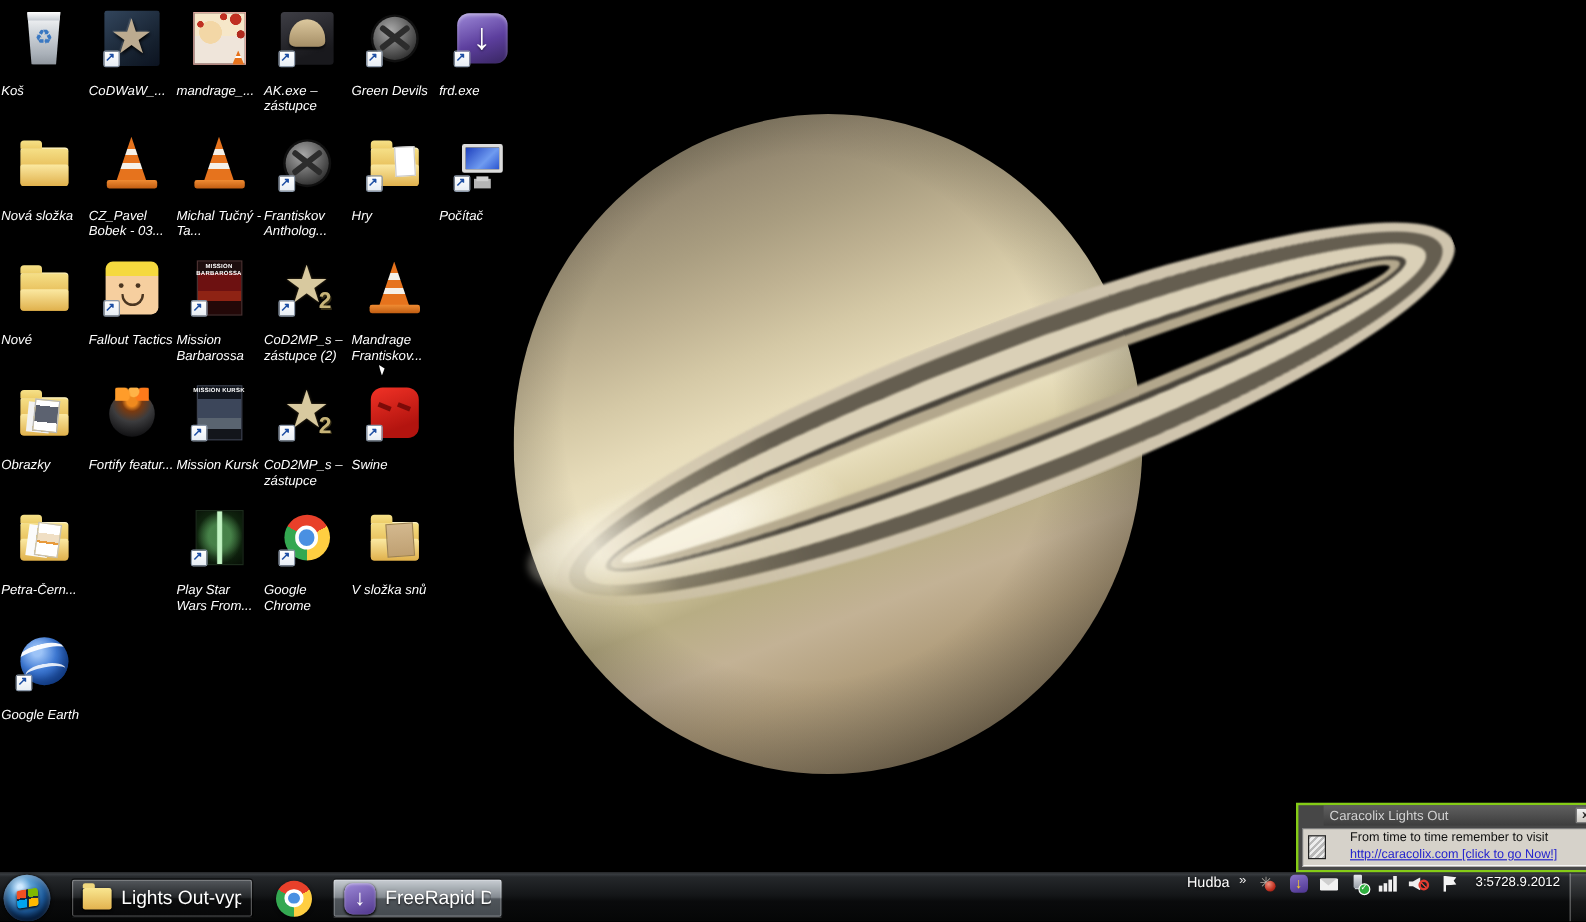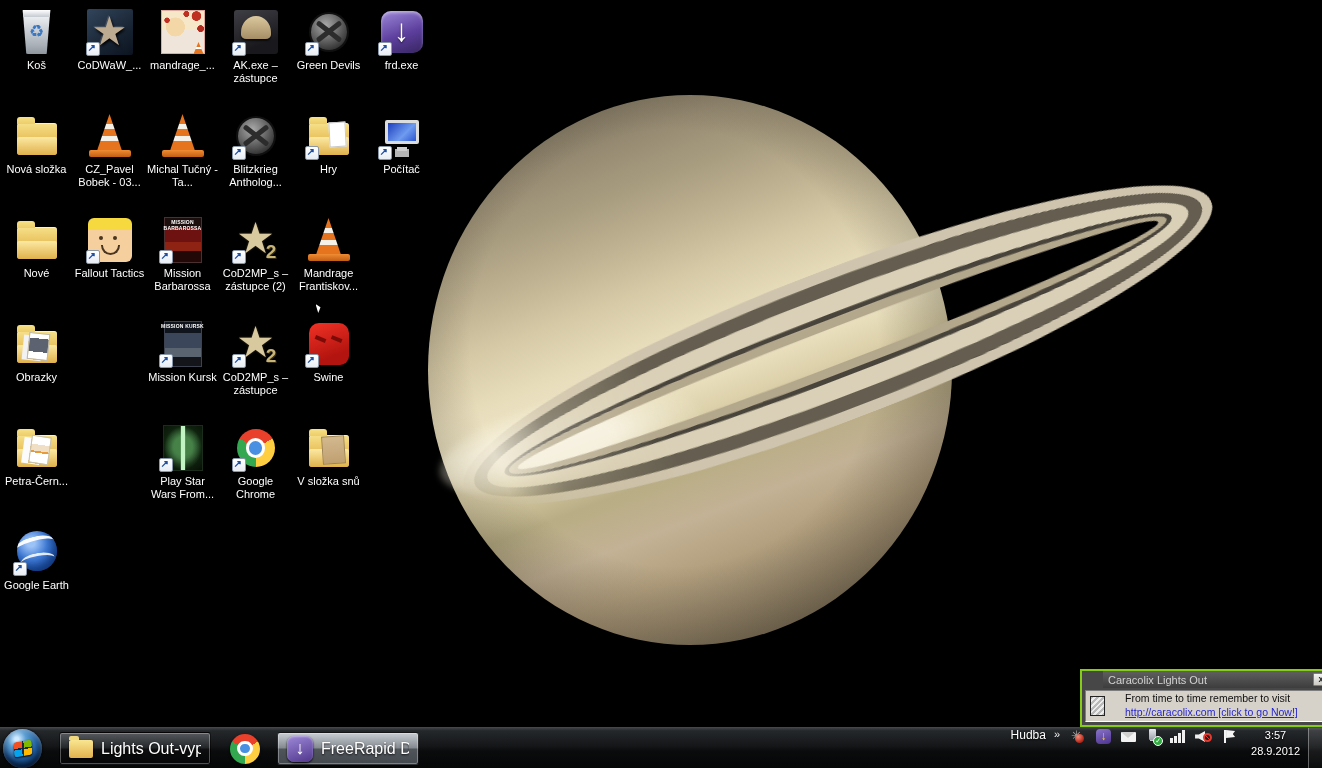--- a/index.html
+++ b/index.html
@@ -31,23 +31,23 @@
   .r5{left:48px;top:48px;width:704px;height:54px;border:9px solid #b3a78c;}
 
   
   .icons{position:absolute;left:0;top:4px;display:flex;z-index:10;}
   .icon-column{display:flex;flex-direction:column;width:73px;}
   .icon-cell{height:104px;box-sizing:border-box;padding-top:4px;cursor:default;}
   .ic{display:block;width:48px;height:48px;position:relative;margin:0 auto;
       filter:drop-shadow(1px 2px 2px rgba(0,0,0,.85));}
   .ic .art{position:absolute;inset:0;}
   .ic .x{position:absolute;display:block;font-style:normal;}
-  .lbl{margin-top:3px;color:#fff;font-size:11px;line-height:1.18;text-align:center;
+  .lbl{margin-top:14px;color:#fff;font-size:11px;line-height:1.18;
        text-shadow:0 1px 2px #000,1px 0 2px #000,0 0 3px #000;max-height:28px;overflow:hidden;
-       padding:0 1px;}
+       padding:0 1px;font-style:italic;}
   .art-text{position:absolute;top:3px;left:2px;right:2px;text-align:center;font-size:5px;
        font-weight:bold;color:#fff;line-height:1.25;letter-spacing:.2px;}
   .sc{position:absolute;left:0;bottom:0;width:14px;height:14px;box-sizing:border-box;
       background:linear-gradient(180deg,#fff,#e7edf4);border:1px solid #8a97a8;border-radius:2px;}
   .sc::before{content:"\2197";position:absolute;left:1px;top:-1px;font-size:10px;font-weight:bold;color:#1e4fa4;}
 
   
   .t-recycle-bin .art{left:9px;right:9px;top:2px;bottom:2px;border-radius:3px 3px 6px 6px;
       background:linear-gradient(180deg,#fdfdfd,#d2d7dc 38%,#a9b0b8 80%,#8f969e);
       clip-path:polygon(4% 0,96% 0,84% 100%,16% 100%);}
@@ -249,21 +249,21 @@
       background-size:3px 5px,3px 7px,3px 10px,3px 13px;background-repeat:no-repeat;
       background-position:0px calc(100% - 2px),4px calc(100% - 2px),8px calc(100% - 2px),12px calc(100% - 2px);}
   .volume-muted-icon::before{content:"";position:absolute;left:0;top:3px;width:10px;height:11px;background:#eee;
       clip-path:polygon(0 32%,38% 32%,100% 0,100% 100%,38% 68%,0 68%);}
   .volume-muted-icon::after{content:"";position:absolute;right:0;top:5px;width:9px;height:9px;box-sizing:border-box;
       border:2px solid #e03c31;border-radius:50%;
       background:linear-gradient(45deg,transparent 40%,#e03c31 43% 57%,transparent 60%);}
   .action-center-flag-icon::before{content:"";position:absolute;left:4px;top:2px;width:2px;height:13px;background:#f4f4f4;}
   .action-center-flag-icon::after{content:"";position:absolute;left:6px;top:2px;width:9px;height:8px;background:#f4f4f4;
       clip-path:polygon(0 0,100% 12%,75% 50%,100% 88%,0 100%);}
-  .clock{display:flex;flex-direction:column;align-items:center;justify-content:center;
+  .clock{display:flex;align-items:center;justify-content:center;
       margin:0 8px 16px 10px;color:#fff;font-size:11px;line-height:1.45;text-shadow:0 1px 2px #000;cursor:pointer;}
   .show-desktop{width:13px;height:41px;border-left:1px solid rgba(255,255,255,.35);cursor:pointer;
       background:linear-gradient(180deg,rgba(255,255,255,.12),rgba(255,255,255,.02));}
 </style>
 </head>
 <body>
 
 <div class="screen">
 
   <div class="wallpaper">
@@ -341,20 +341,27 @@
           <div class="lbl">CZ_Pavel Bobek - 03...</div>
         </div>
         <div class="icon-cell">
           <span class="ic t-fallout-boy">
             <span class="art"></span>
             <i class="x"></i>
             <span class="sc"></span>
           </span>
           <div class="lbl">Fallout Tactics</div>
         </div>
+        <div class="icon-cell">
+          <span class="ic t-fortify-sphere">
+            <span class="art"></span>
+            <i class="x"></i>
+          </span>
+          <div class="lbl">Fortify featur...</div>
+        </div>
       </div>
       <div class="icon-column">
         <div class="icon-cell">
           <span class="ic t-photo-thumbnail">
             <span class="art"></span>
             <i class="x"></i>
           </span>
           <div class="lbl">mandrage_...</div>
         </div>
         <div class="icon-cell">
@@ -399,21 +406,21 @@
             <span class="sc"></span>
           </span>
           <div class="lbl">AK.exe – zástupce</div>
         </div>
         <div class="icon-cell">
           <span class="ic t-war-emblem">
             <span class="art"></span>
             <i class="x"></i>
             <span class="sc"></span>
           </span>
-          <div class="lbl">Blitzkrieg Antholog...</div>
+          <div class="lbl">Frantiskov Antholog...</div>
         </div>
         <div class="icon-cell">
           <span class="ic t-gold-star-2">
             <span class="art"></span>
             <i class="x"></i>
             <span class="art-text">2</span>
             <span class="sc"></span>
           </span>
           <div class="lbl">CoD2MP_s – zástupce (2)</div>
         </div>

